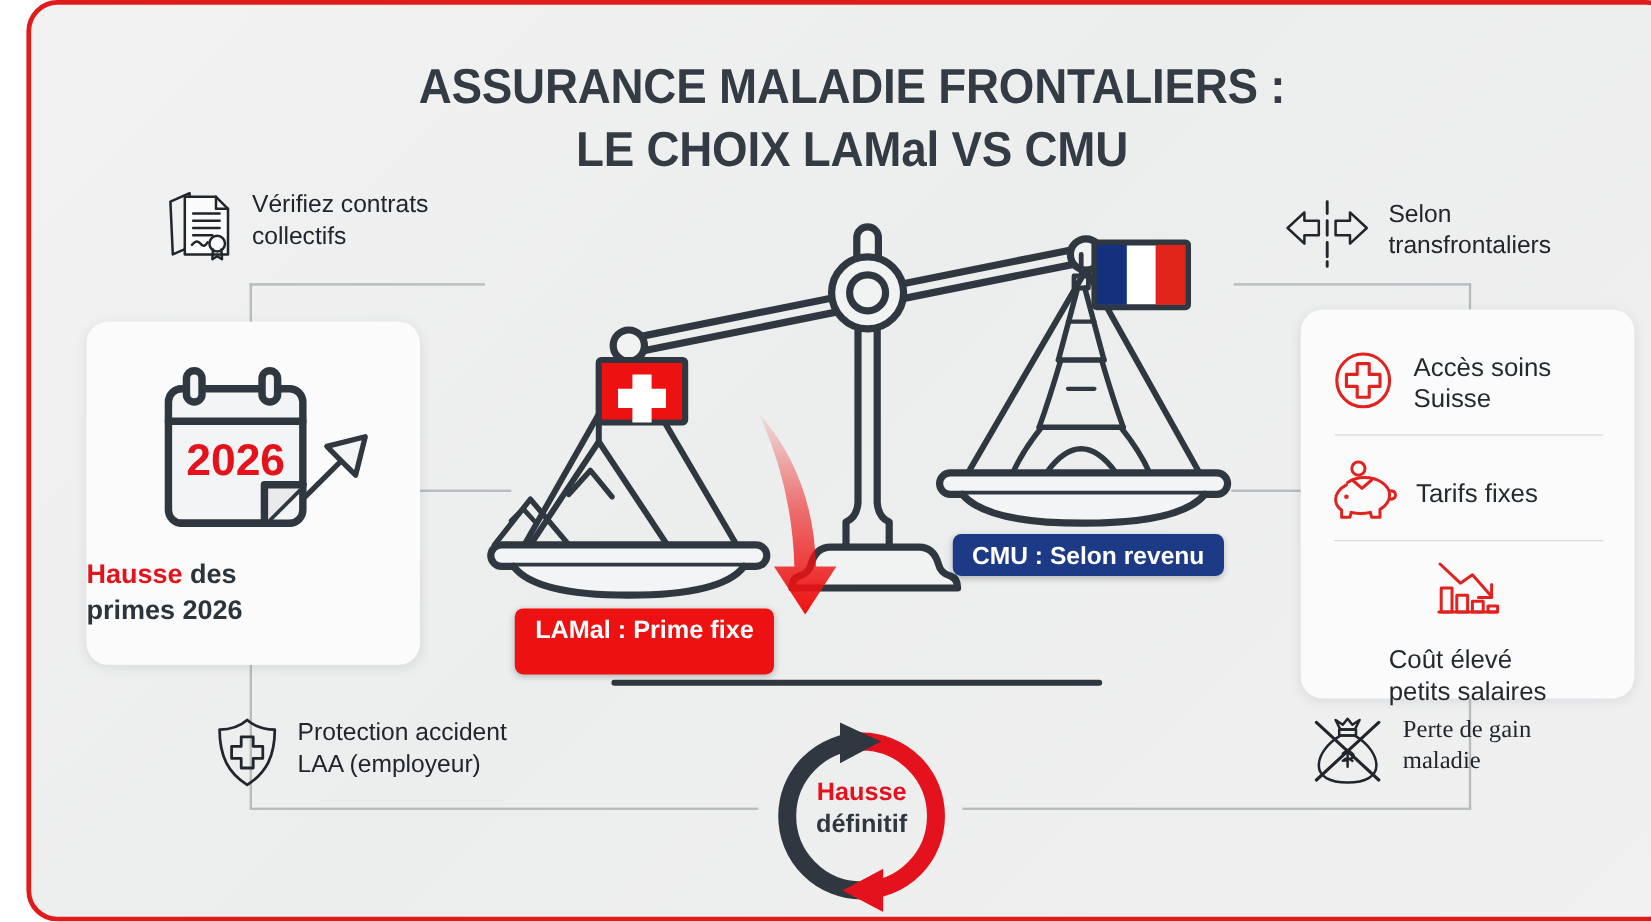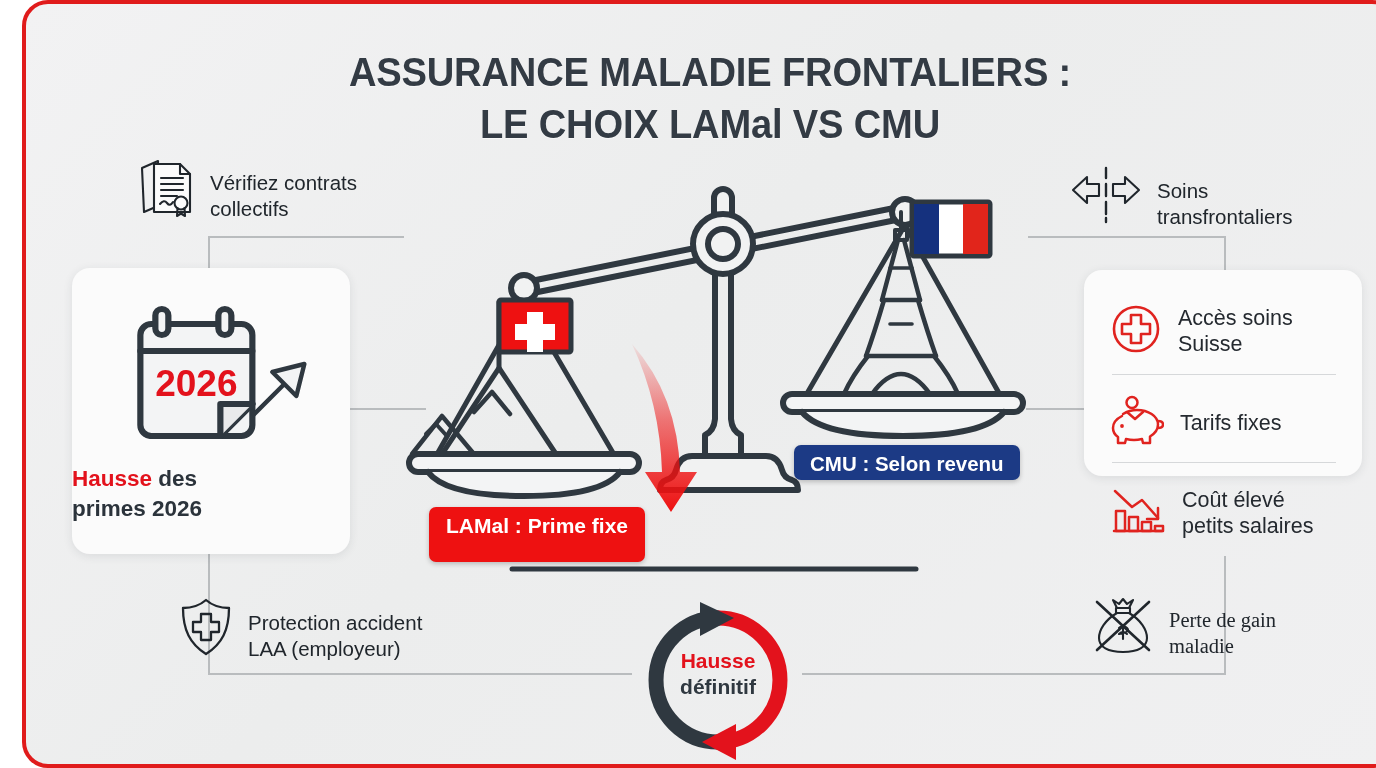--- a/index.html
+++ b/index.html
@@ -38,21 +38,21 @@
   .conn.v { width: 1.6px; }
 
   
   .card {
     position: absolute;
     background: #fbfbfb;
     border-radius: 18px;
     box-shadow: 0 2px 10px rgba(40,45,55,.10);
   }
   #card-left  { left: 46px;  top: 264px; width: 278px; height: 286px; }
-  #card-right { left: 1058px; top: 266px; width: 278px; height: 206px; }
+  #card-right { left: 1058px; top: 254px; width: 278px; height: 324px; }
 
   #card-left .cal-wrap {
     position: absolute; left: 50%; top: 36px;
     transform: translateX(-46%);
   }
   #card-left .cap {
     position: absolute; left: 0; width: 100%; top: 196px;
     font-size: 22.5px; font-weight: bold;
     color: #2b333b; line-height: 1.32;
   }
@@ -62,27 +62,27 @@
   .rrow {
     position: absolute; left: 26px; width: 226px;
     display: flex; align-items: center; gap: 16px;
   }
   .rrow .rlabel {
     font-size: 21.5px; color: #24292f; line-height: 1.22;
     font-family: "Liberation Sans", sans-serif;
   }
   #rrow0 { top: 24px;  height: 74px; }
   #rrow1 { top: 118px; height: 70px; }
-  #rrow2 { top: 206px; height: 74px; }
+  #rrow2 { top: 206px; height: 74px; flex-direction: column; }
   .rdiv { position: absolute; left: 28px; width: 224px; height: 1.4px; background: #d6d8da; }
   #rdiv0 { top: 104px; }
   #rdiv1 { top: 192px; }
 
   
-  .ann { position: absolute; display: flex; align-items: flex-end; gap: 14px; }
+  .ann { position: absolute; display: flex; align-items: flex-start; gap: 14px; }
   .ann .atext {
     font-size: 20.5px; color: #20262c; line-height: 1.26;
     padding-top: 2px;
   }
   #ann-tl { left: 110px; top: 152px; }
   #ann-tr { left: 1043px; top: 160px; }
   #ann-bl { left: 152px; top: 592px; }
   #ann-br { left: 1065px; top: 590px; font-family: Liberation Serif, serif; }
 
   
@@ -157,21 +157,21 @@
 
   <div class="ann" id="ann-tr">
     <span>
       <svg width="74" height="62" viewBox="0 0 74 62" fill="none" stroke="#20262c" stroke-width="2.1" stroke-linecap="round" stroke-linejoin="round">
         <path d="M37 4 V14 M37 20 V32 M37 38 V50 M37 54 V58" stroke-width="2.4"></path>
         <path d="M30 20 L18 20 L18 13 L4 26 L18 39 L18 32 L30 32 Z"></path>
         <path d="M44 20 L56 20 L56 13 L70 26 L56 39 L56 32 L44 32 Z"></path>
       </svg>
     </span>
     <span class="atext">
-      <span>Soins</span><br>
+      <span>Selon</span><br>
       <span>transfrontaliers</span>
     </span>
   </div>
 
   <div class="ann" id="ann-bl">
     <span>
       <svg width="56" height="62" viewBox="0 0 56 62" fill="none" stroke="#20262c" stroke-width="2.3" stroke-linecap="round" stroke-linejoin="round">
         <path d="M28 4 C20 11 11 12 5 12 C5 34 12 48 28 58 C44 48 51 34 51 12 C45 12 36 11 28 4 Z"></path>
         <path d="M23 18 H33 V26 H41 V36 H33 V44 H23 V36 H15 V26 H23 Z"></path>
       </svg>

